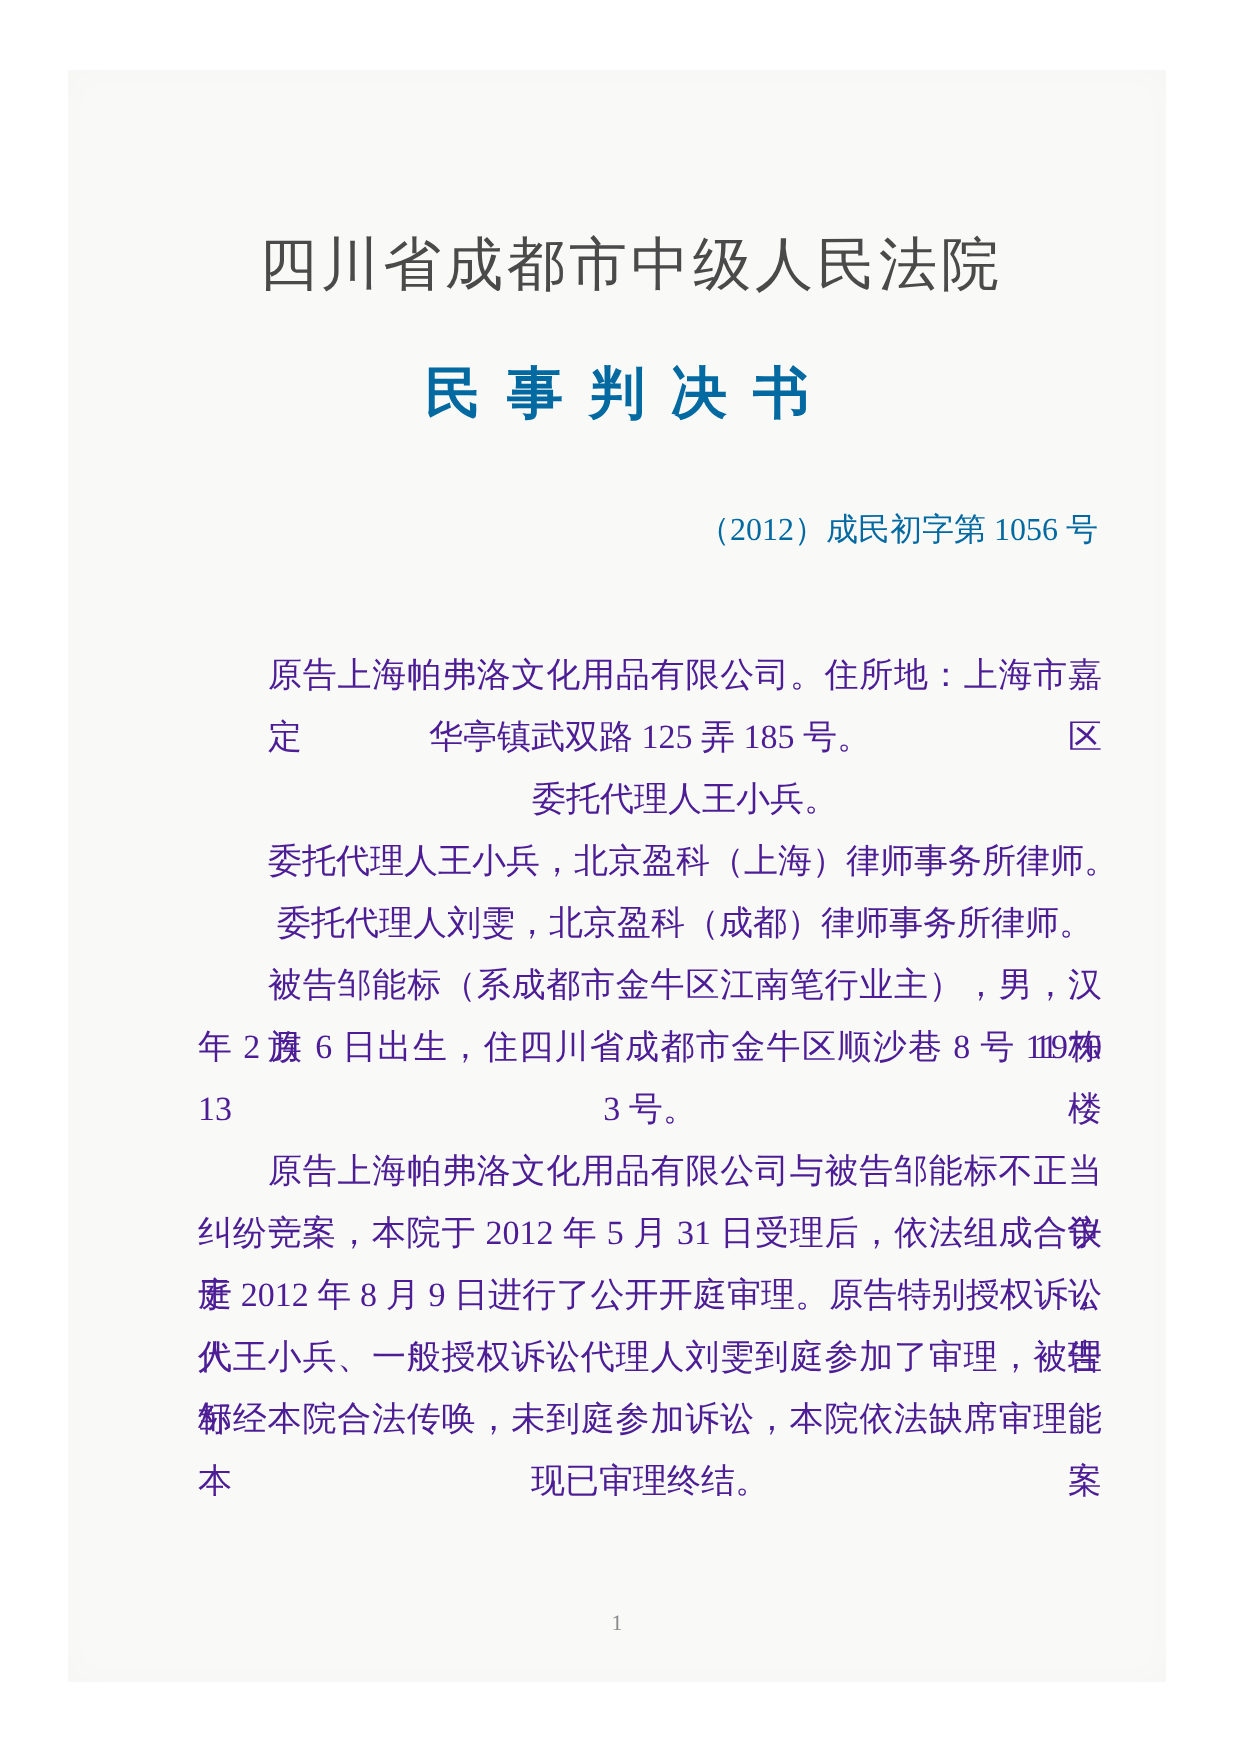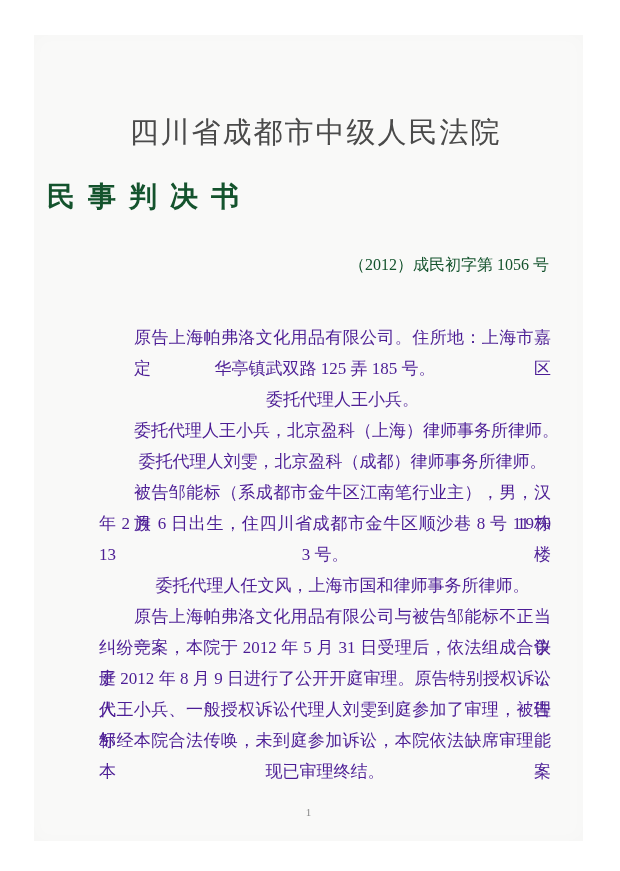--- a/index.html
+++ b/index.html
@@ -38,34 +38,35 @@
     letter-spacing: 2px;
     color: #4a4a4a;
     text-indent: 14px;
     white-space: nowrap;
   }
   .doc-title {
     position: absolute;
     left: 0;
     top: 143px;
     width: 100%;
+    text-align: center;
     font-family: "Liberation Sans", sans-serif;
     font-weight: 700;
     font-size: 28px;
     letter-spacing: 13px;
     text-indent: 13px;
-    color: #14532d;
+    color: #0369a1;
     white-space: nowrap;
   }
   .case-number {
     position: absolute;
     right: 34px;
     top: 220px;
     font-size: 16px;
-    color: #14532d;
+    color: #0369a1;
     white-space: nowrap;
   }
   .body-text {
     position: absolute;
     left: 65px;
     top: 287px;
     width: 452px;
     font-size: 17px;
     line-height: 31px;
     color: #4c1d95;
@@ -107,21 +108,20 @@
 
     <div class="body-text">
       <div class="line indent fill">原告上海帕弗洛文化用品有限公司。住所地：上海市嘉定区</div>
       <div class="line">华亭镇武双路 125 弄 185 号。</div>
       <div class="line indent">委托代理人王小兵。</div>
       <div class="line indent">委托代理人王小兵，北京盈科（上海）律师事务所律师。</div>
       <div class="line indent">委托代理人刘雯，北京盈科（成都）律师事务所律师。</div>
       <div class="line indent fill">被告邹能标（系成都市金牛区江南笔行业主），男，汉族，1970</div>
       <div class="line fill">年 2 月 6 日出生，住四川省成都市金牛区顺沙巷 8 号 11 栋 13 楼</div>
       <div class="line">3 号。</div>
-      <div class="line indent">委托代理人任文风，上海市国和律师事务所律师。</div>
       <div class="line indent fill">原告上海帕弗洛文化用品有限公司与被告邹能标不正当竞争</div>
       <div class="line fill">纠纷一案，本院于 2012 年 5 月 31 日受理后，依法组成合议庭，</div>
       <div class="line fill">于 2012 年 8 月 9 日进行了公开开庭审理。原告特别授权诉讼代理</div>
       <div class="line fill">人王小兵、一般授权诉讼代理人刘雯到庭参加了审理，被告邹能</div>
       <div class="line fill">标经本院合法传唤，未到庭参加诉讼，本院依法缺席审理。本案</div>
       <div class="line">现已审理终结。</div>
     </div>
 
     <div class="page-number">1</div>
 

